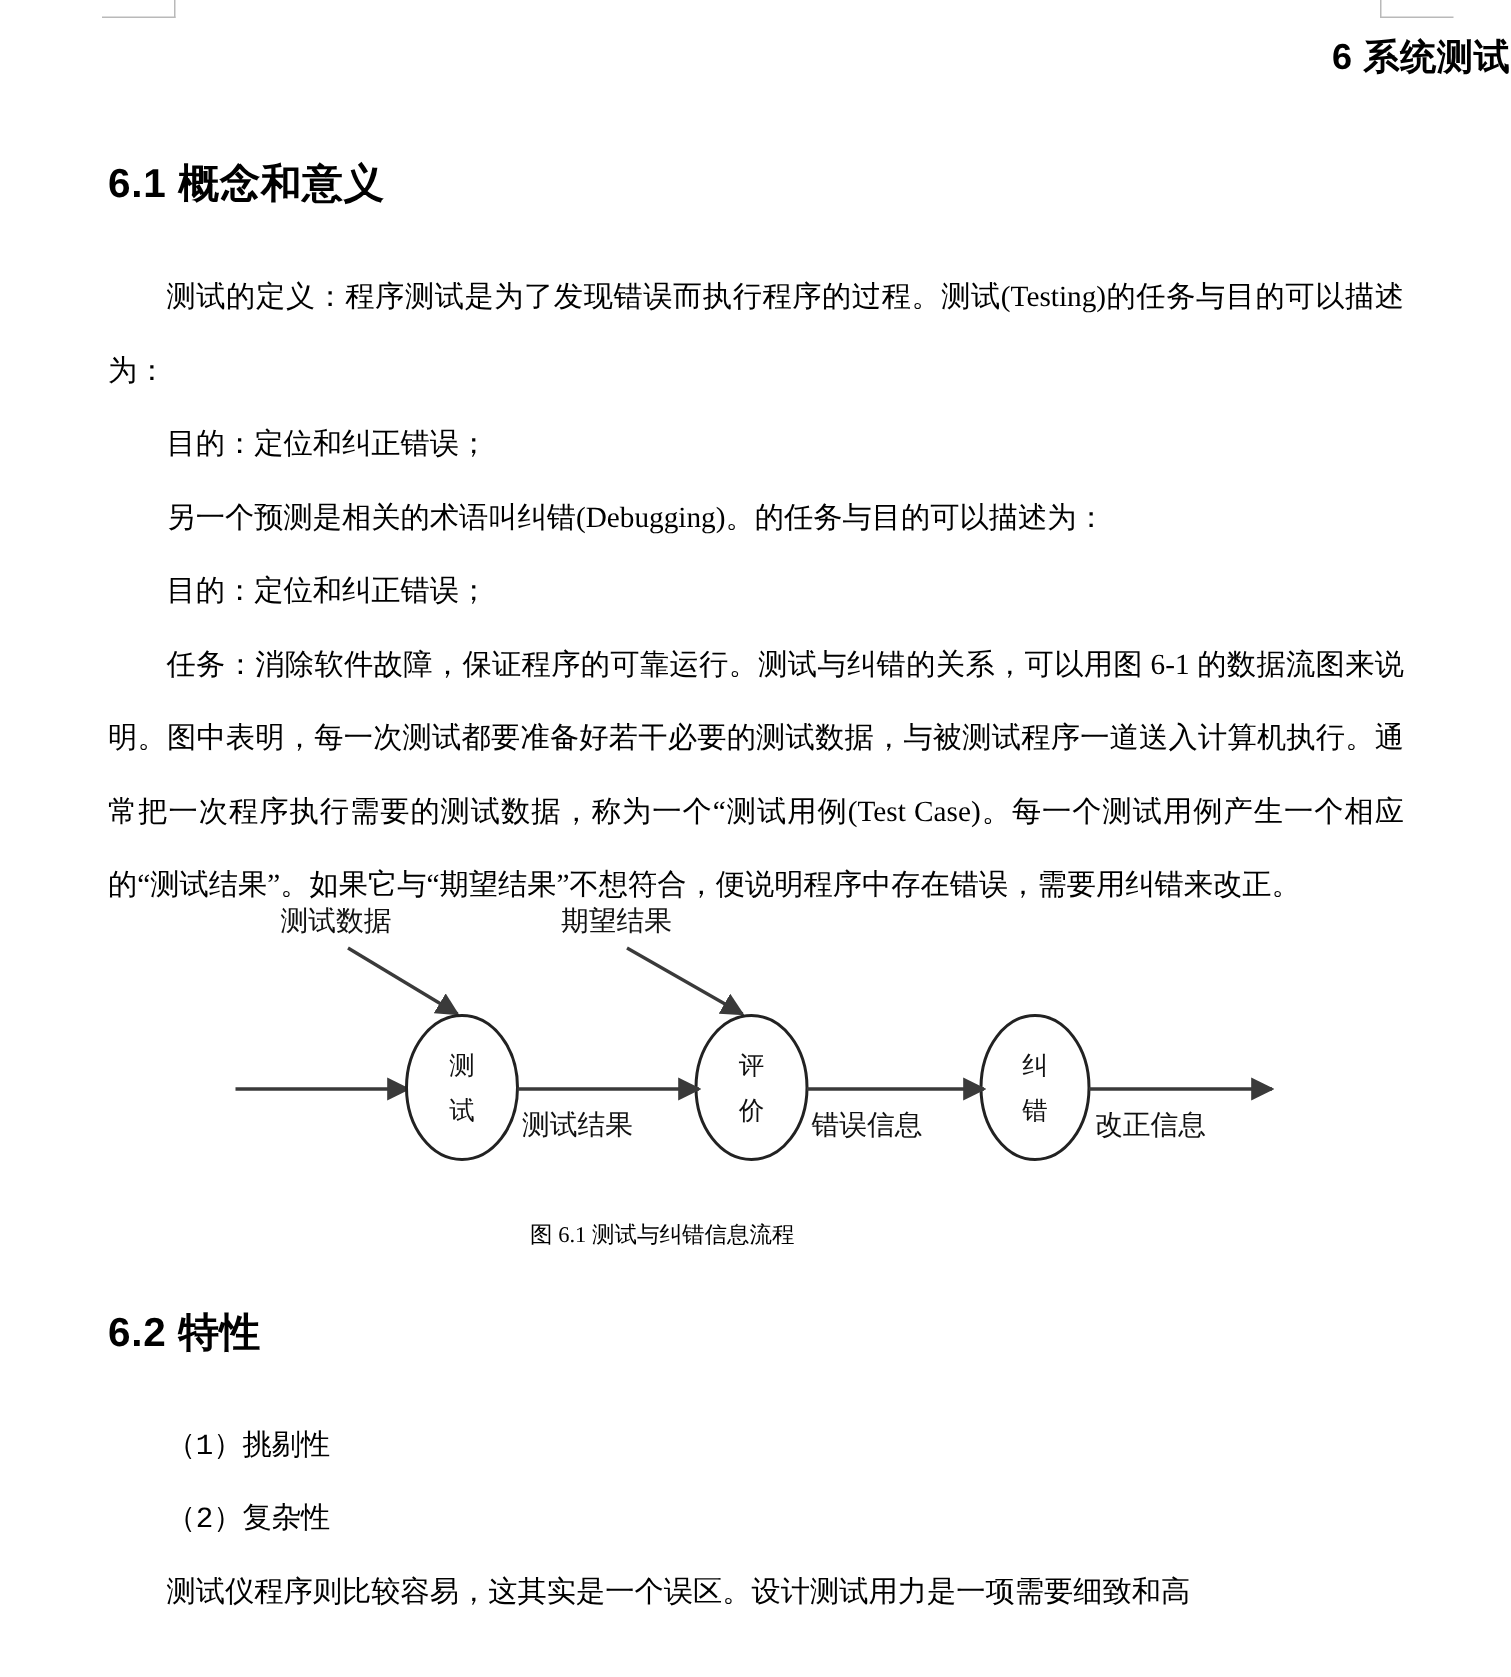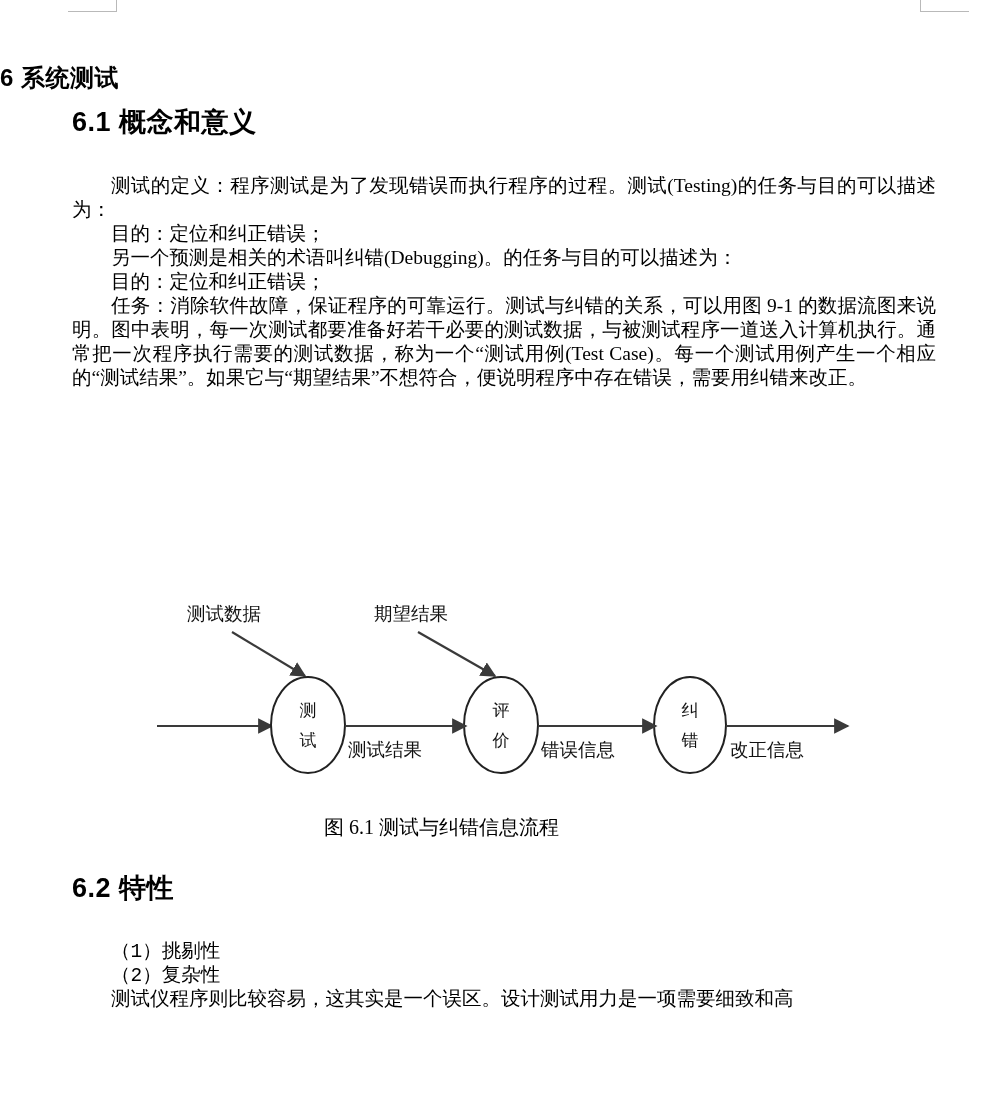--- a/index.html
+++ b/index.html
@@ -29,45 +29,44 @@
   .crop-tr {
     left: 920px; top: 0px; width: 48px; height: 11px;
     border-width: 0 0 1px 1px;
   }
 
   
   .doc-title {
     position: absolute;
     left: 0; top: 22px;
     width: 1007px;
-    text-align: left;
+    text-align: right;
     font-family: "Liberation Sans", "DejaVu Sans", sans-serif;
     font-weight: bold;
     font-size: 24px;
     letter-spacing: 0.5px;
-    margin-top: 40px;
   }
   .h2 {
     position: absolute;
     left: 72px;
     font-family: Liberation Sans, sans-serif;
     font-weight: bold;
     font-size: 27px;
     letter-spacing: 0.5px;
   }
   #h2-1 { top: 104px; }
   #h2-2 { top: 870px; }
 
   
   .body-block {
     position: absolute;
     left: 72px;
     width: 864px;
     font-size: 19.5px;
-    line-height: 24px;
+    line-height: 49px;
     text-align: justify;
     text-justify: inter-ideograph;
   }
   .body-block p {
     margin: 0;
     text-indent: 2em;
   }
 
   #block-1 { top: 174px; }
   #block-2 { top: 940px; font-family: Liberation Mono, monospace; }
@@ -78,21 +77,21 @@
     left: 0; top: 588px;
     width: 1007px;
     height: 240px;
   }
   .figure svg { display: block; }
   .fig-caption {
     position: absolute;
     left: 0; top: 814px;
     width: 883px;
     text-align: center;
-    font-size: 20px;
+    font-size: 15px;
   }
   .node-label {
     font-family: "Liberation Sans", "DejaVu Sans", sans-serif;
     font-size: 17px;
     fill: #111111;
   }
   .flow-label {
     font-family: "Liberation Sans", "DejaVu Sans", sans-serif;
     font-size: 18.5px;
     fill: #111111;
@@ -106,21 +105,21 @@
 
 <div class="doc-title">6 系统测试</div>
 
 <div class="h2" id="h2-1">6.1 概念和意义</div>
 
 <div class="body-block" id="block-1">
   <p>测试的定义：程序测试是为了发现错误而执行程序的过程。测试(Testing)的任务与目的可以描述为：</p>
   <p>目的：定位和纠正错误；</p>
   <p>另一个预测是相关的术语叫纠错(Debugging)。的任务与目的可以描述为：</p>
   <p>目的：定位和纠正错误；</p>
-  <p>任务：消除软件故障，保证程序的可靠运行。测试与纠错的关系，可以用图 9-1 的数据流图来说明。图中表明，每一次测试都要准备好若干必要的测试数据，与被测试程序一道送入计算机执行。通常把一次程序执行需要的测试数据，称为一个“测试用例(Test Case)。每一个测试用例产生一个相应的“测试结果”。如果它与“期望结果”不想符合，便说明程序中存在错误，需要用纠错来改正。</p>
+  <p>任务：消除软件故障，保证程序的可靠运行。测试与纠错的关系，可以用图 6-1 的数据流图来说明。图中表明，每一次测试都要准备好若干必要的测试数据，与被测试程序一道送入计算机执行。通常把一次程序执行需要的测试数据，称为一个“测试用例(Test Case)。每一个测试用例产生一个相应的“测试结果”。如果它与“期望结果”不想符合，便说明程序中存在错误，需要用纠错来改正。</p>
 </div>
 
 <div class="figure">
   <svg width="1007" height="240" viewBox="0 0 1007 240" xmlns="http://www.w3.org/2000/svg">
     <defs>
       <marker id="arrow" viewBox="0 0 10 10" refX="9" refY="5" markerWidth="7" markerHeight="7" orient="auto-start-reverse">
         <path d="M 0 0 L 10 5 L 0 10 z" fill="#3a3a3a"></path>
       </marker>
     </defs>
 

